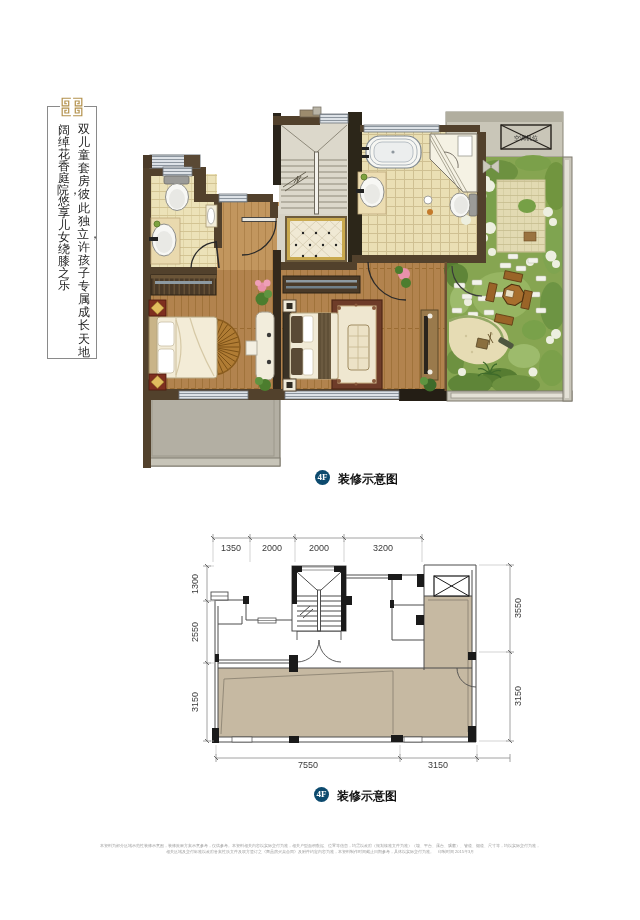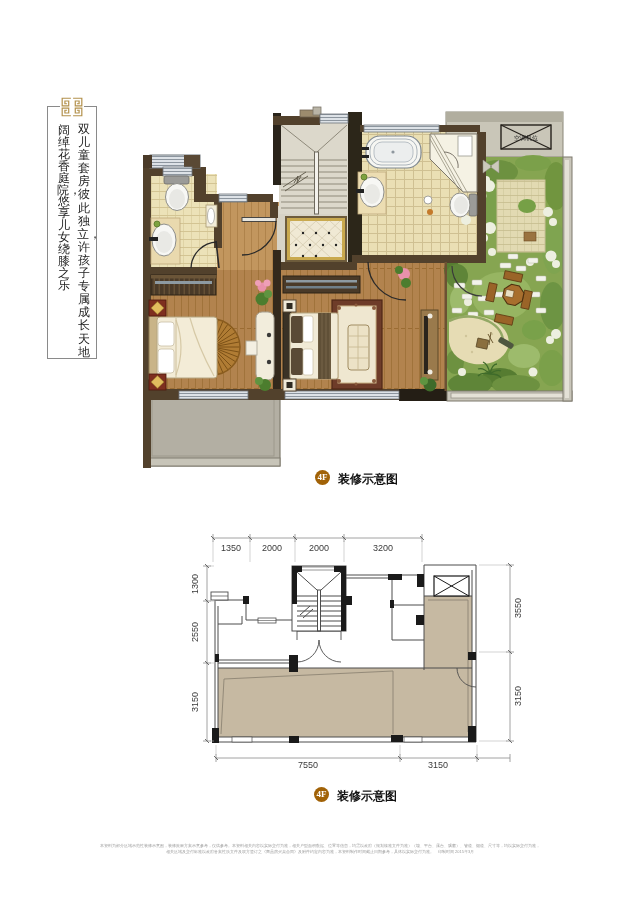--- a/index.html
+++ b/index.html
@@ -4,21 +4,21 @@
 <style>
   html,body{margin:0;padding:0;}
   body{width:640px;height:920px;background:#ffffff;position:relative;overflow:hidden;
        font-family:"Liberation Sans",sans-serif;}
   .abs{position:absolute;}
   
   #vpanel{left:47px;top:106px;width:48px;height:251px;border:1px solid #8a8a8a;}
   .vcol{position:absolute;width:14px;font-family:"Liberation Serif",serif;
         font-size:12px;color:#1c1c1c;word-break:break-all;text-align:center;}
   
-  .badge{width:15px;height:15px;border-radius:50%;background:#a16207;color:#fff;
+  .badge{width:15px;height:15px;border-radius:50%;background:#0c4a6e;color:#fff;
          font-family:"Liberation Serif",serif;font-size:9px;font-weight:bold;
          text-align:center;line-height:15px;}
   .blabel{font-family:Liberation Sans, sans-serif;font-size:12px;font-weight:bold;
           color:#111;letter-spacing:0px;}
   
   .disc{width:640px;text-align:center;color:#9c9c9c;font-size:4px;line-height:5.8px;
         transform-origin:center top;}
 </style>
 </head>
 <body>

